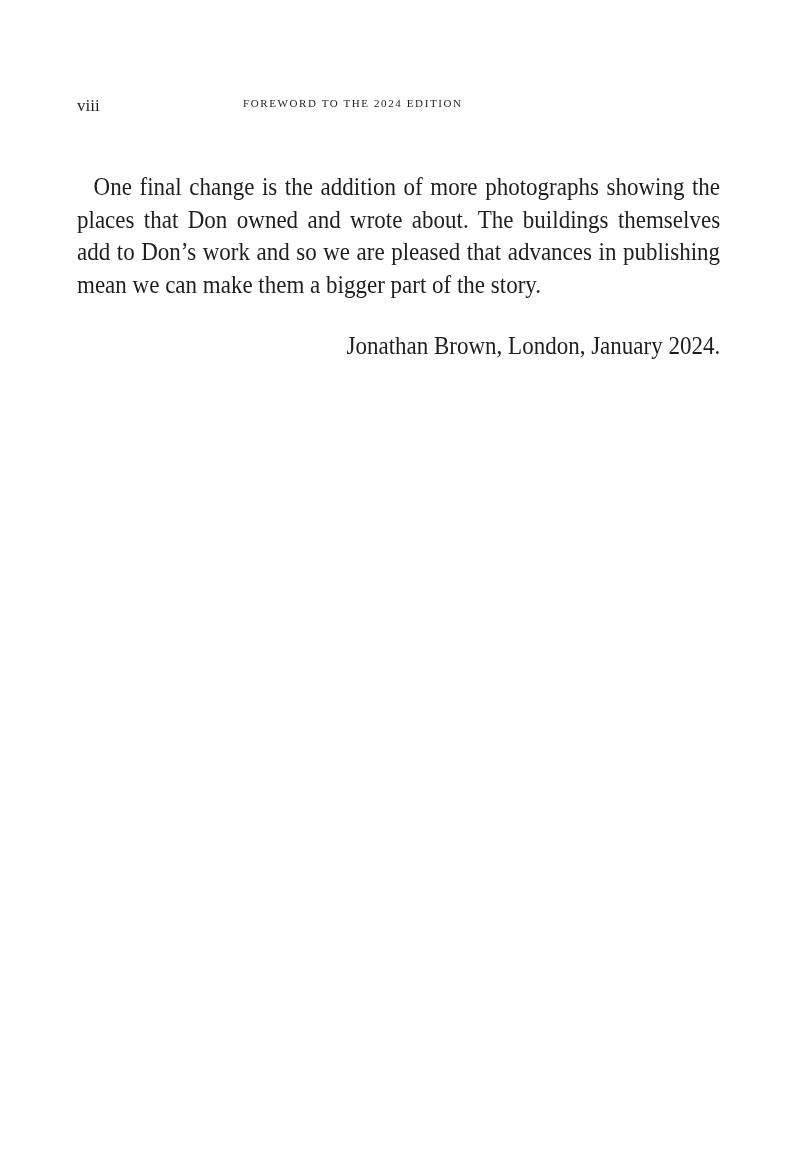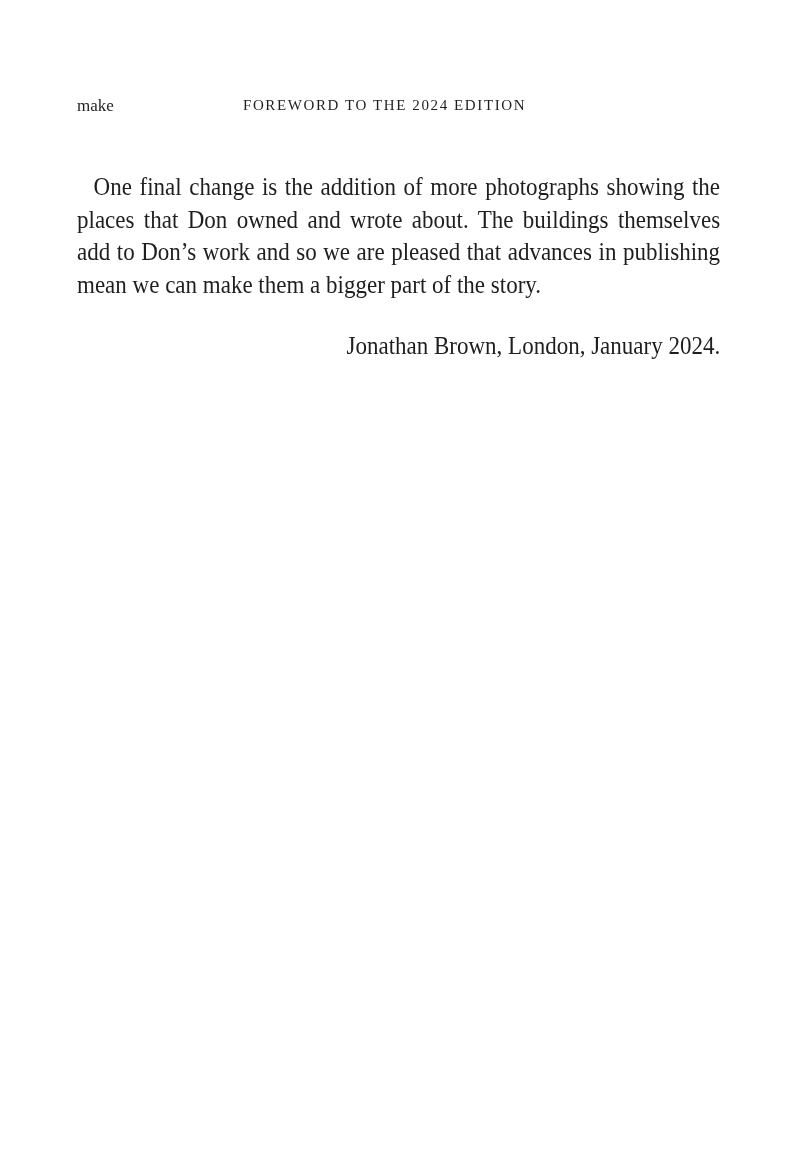--- a/index.html
+++ b/index.html
@@ -26,21 +26,21 @@
       position: absolute;
       left: 0;
       top: 0;
       font-size: 17px;
       letter-spacing: 0px;
     }
     .head-title {
       position: absolute;
       left: 166px;
       top: 1px;
-      font-size: 15px;
+      font-size: 11px;
       letter-spacing: 1.6px;
       text-transform: uppercase;
     }
     .body-text {
       position: absolute;
       top: 171px;
       left: 77px;
       width: 643px;
       font-size: 25px;
       line-height: 32.5px;
@@ -59,19 +59,19 @@
       line-height: 32px;
       transform: scaleX(0.92);
       transform-origin: right top;
       white-space: nowrap;
     }
   </style>
 </head>
 <body>
 
 <div class="running-head">
-  <span class="folio">make</span>
+  <span class="folio">viii</span>
   <span class="head-title">FOREWORD TO THE 2024 EDITION</span>
 </div>
 
 <p class="body-text">One final change is the addition of more photographs showing the places that Don owned and wrote about. The buildings themselves add to Don’s work and so we are pleased that advances in publishing mean we can make them a bigger part of the story.</p>
 
 <div class="signature">Jonathan Brown, London, January 2024.</div>
 
 </body></html>

